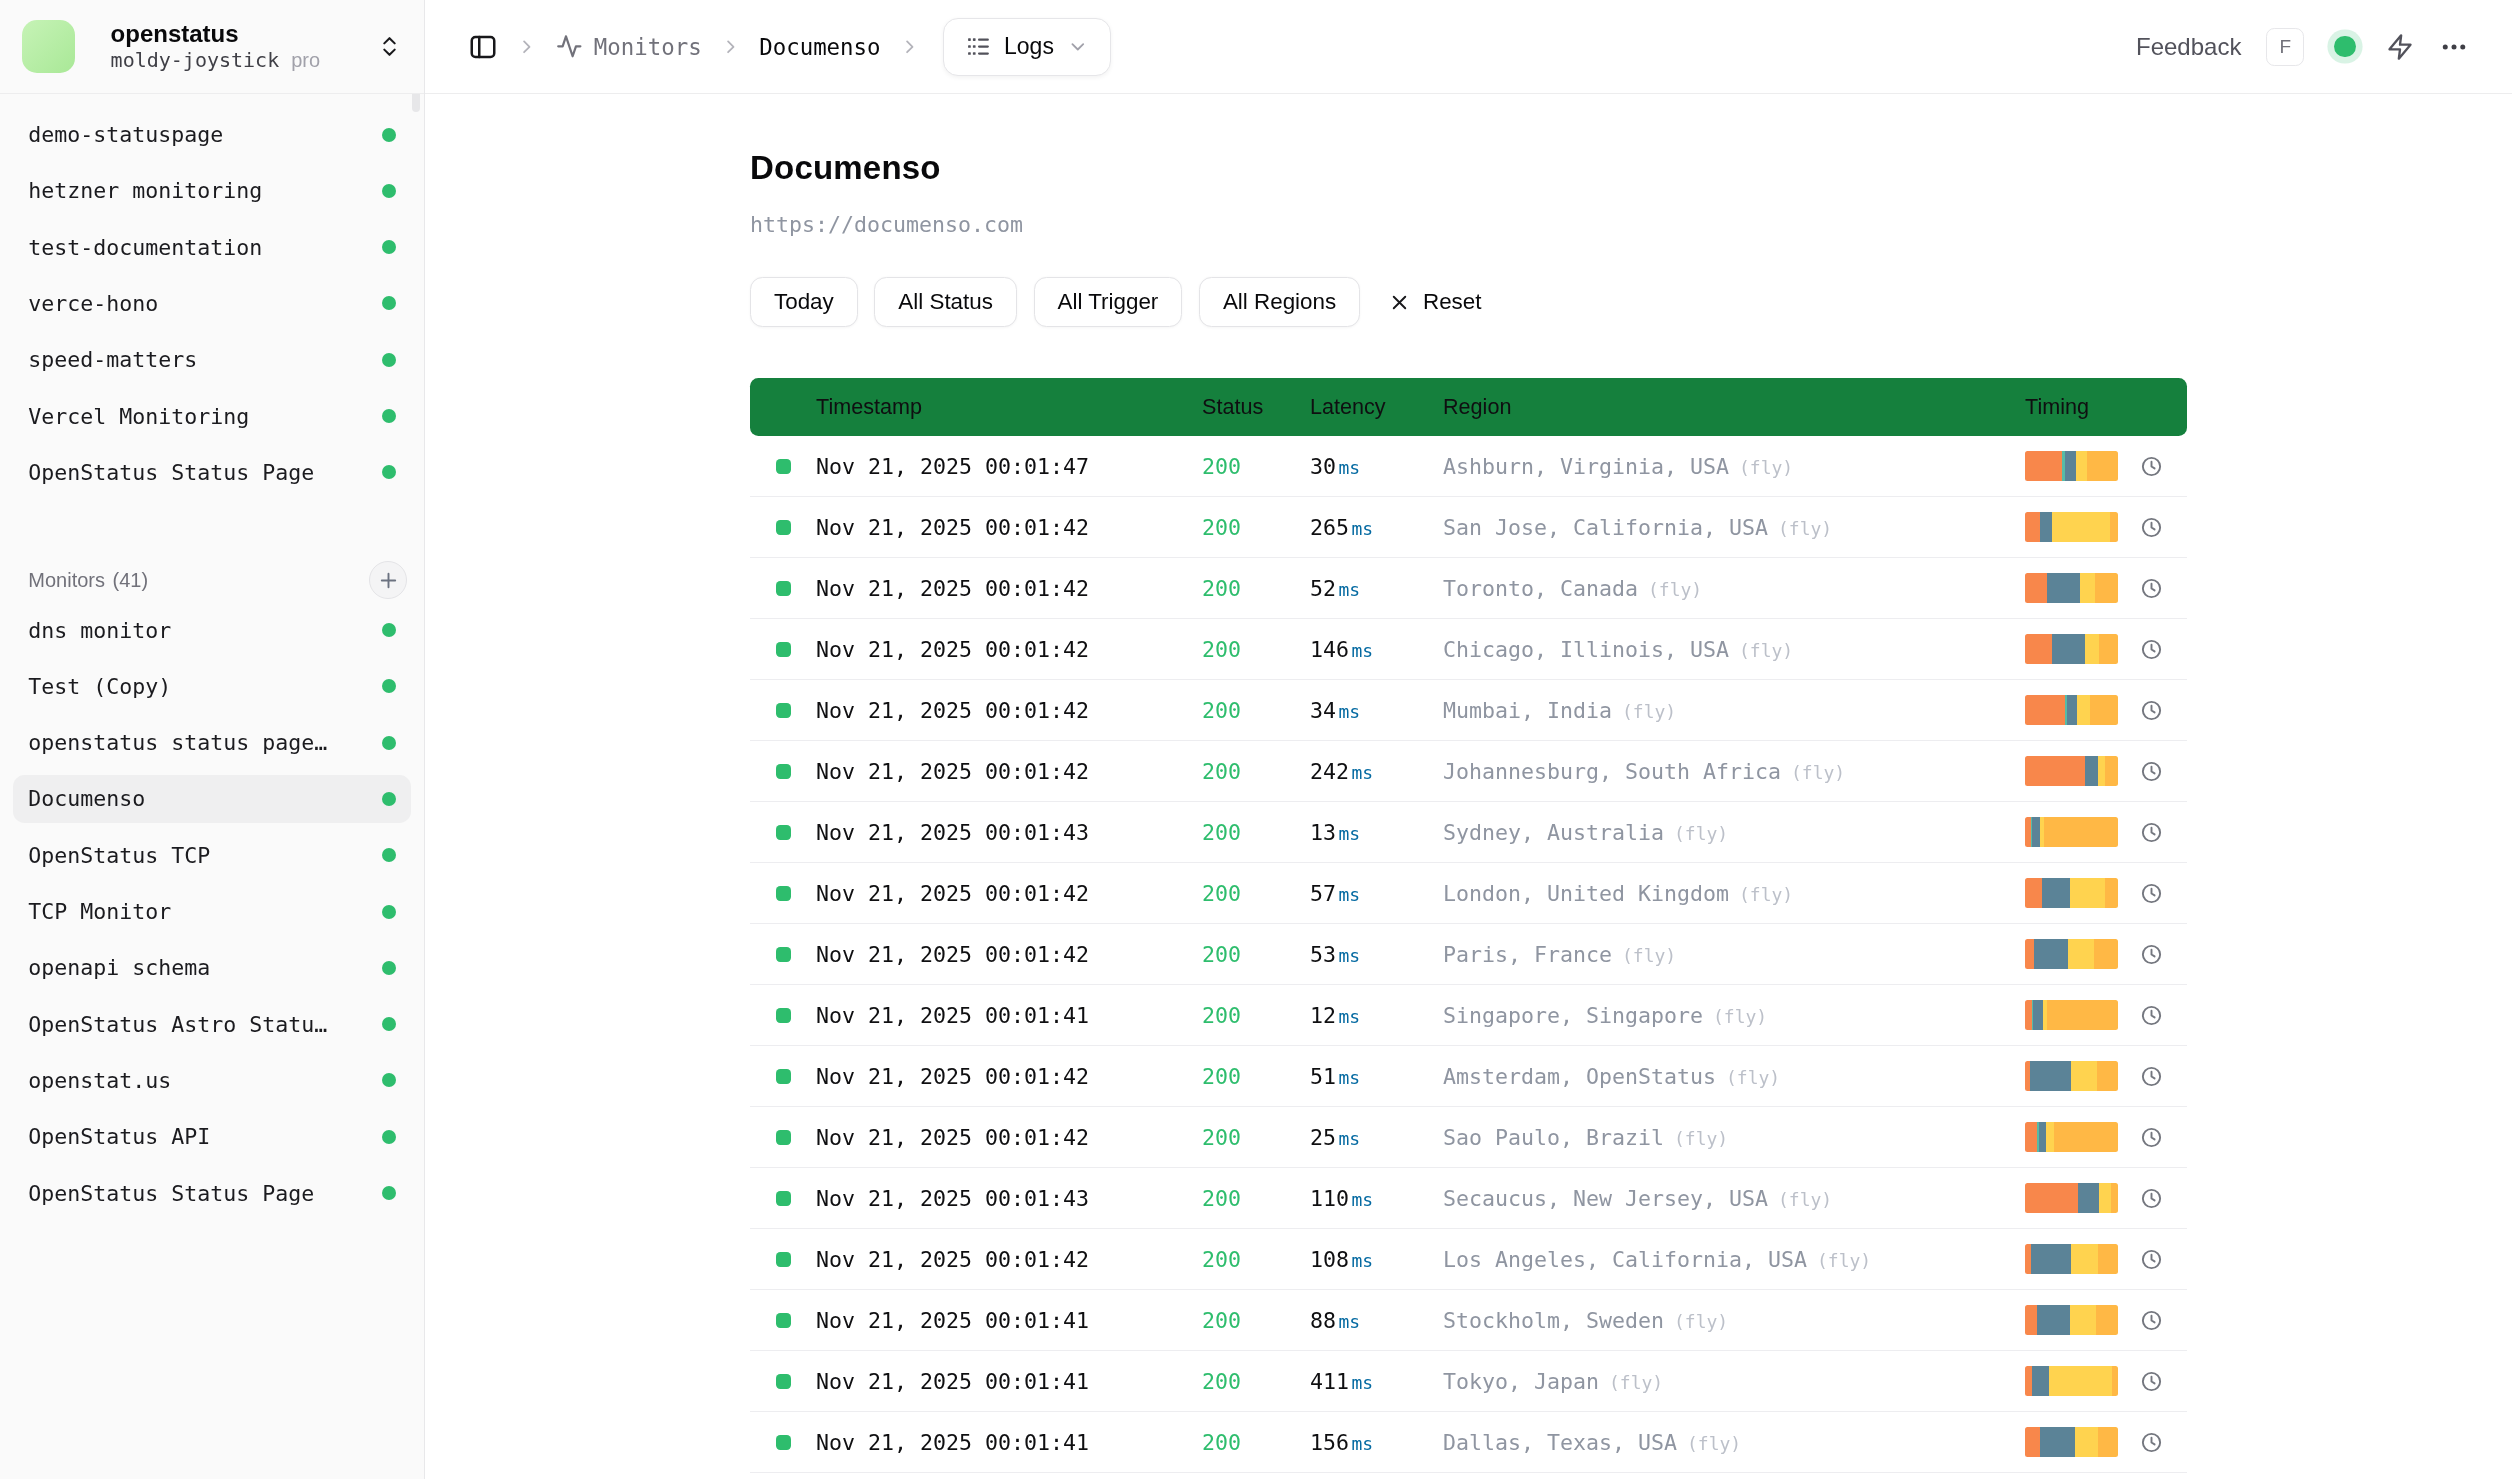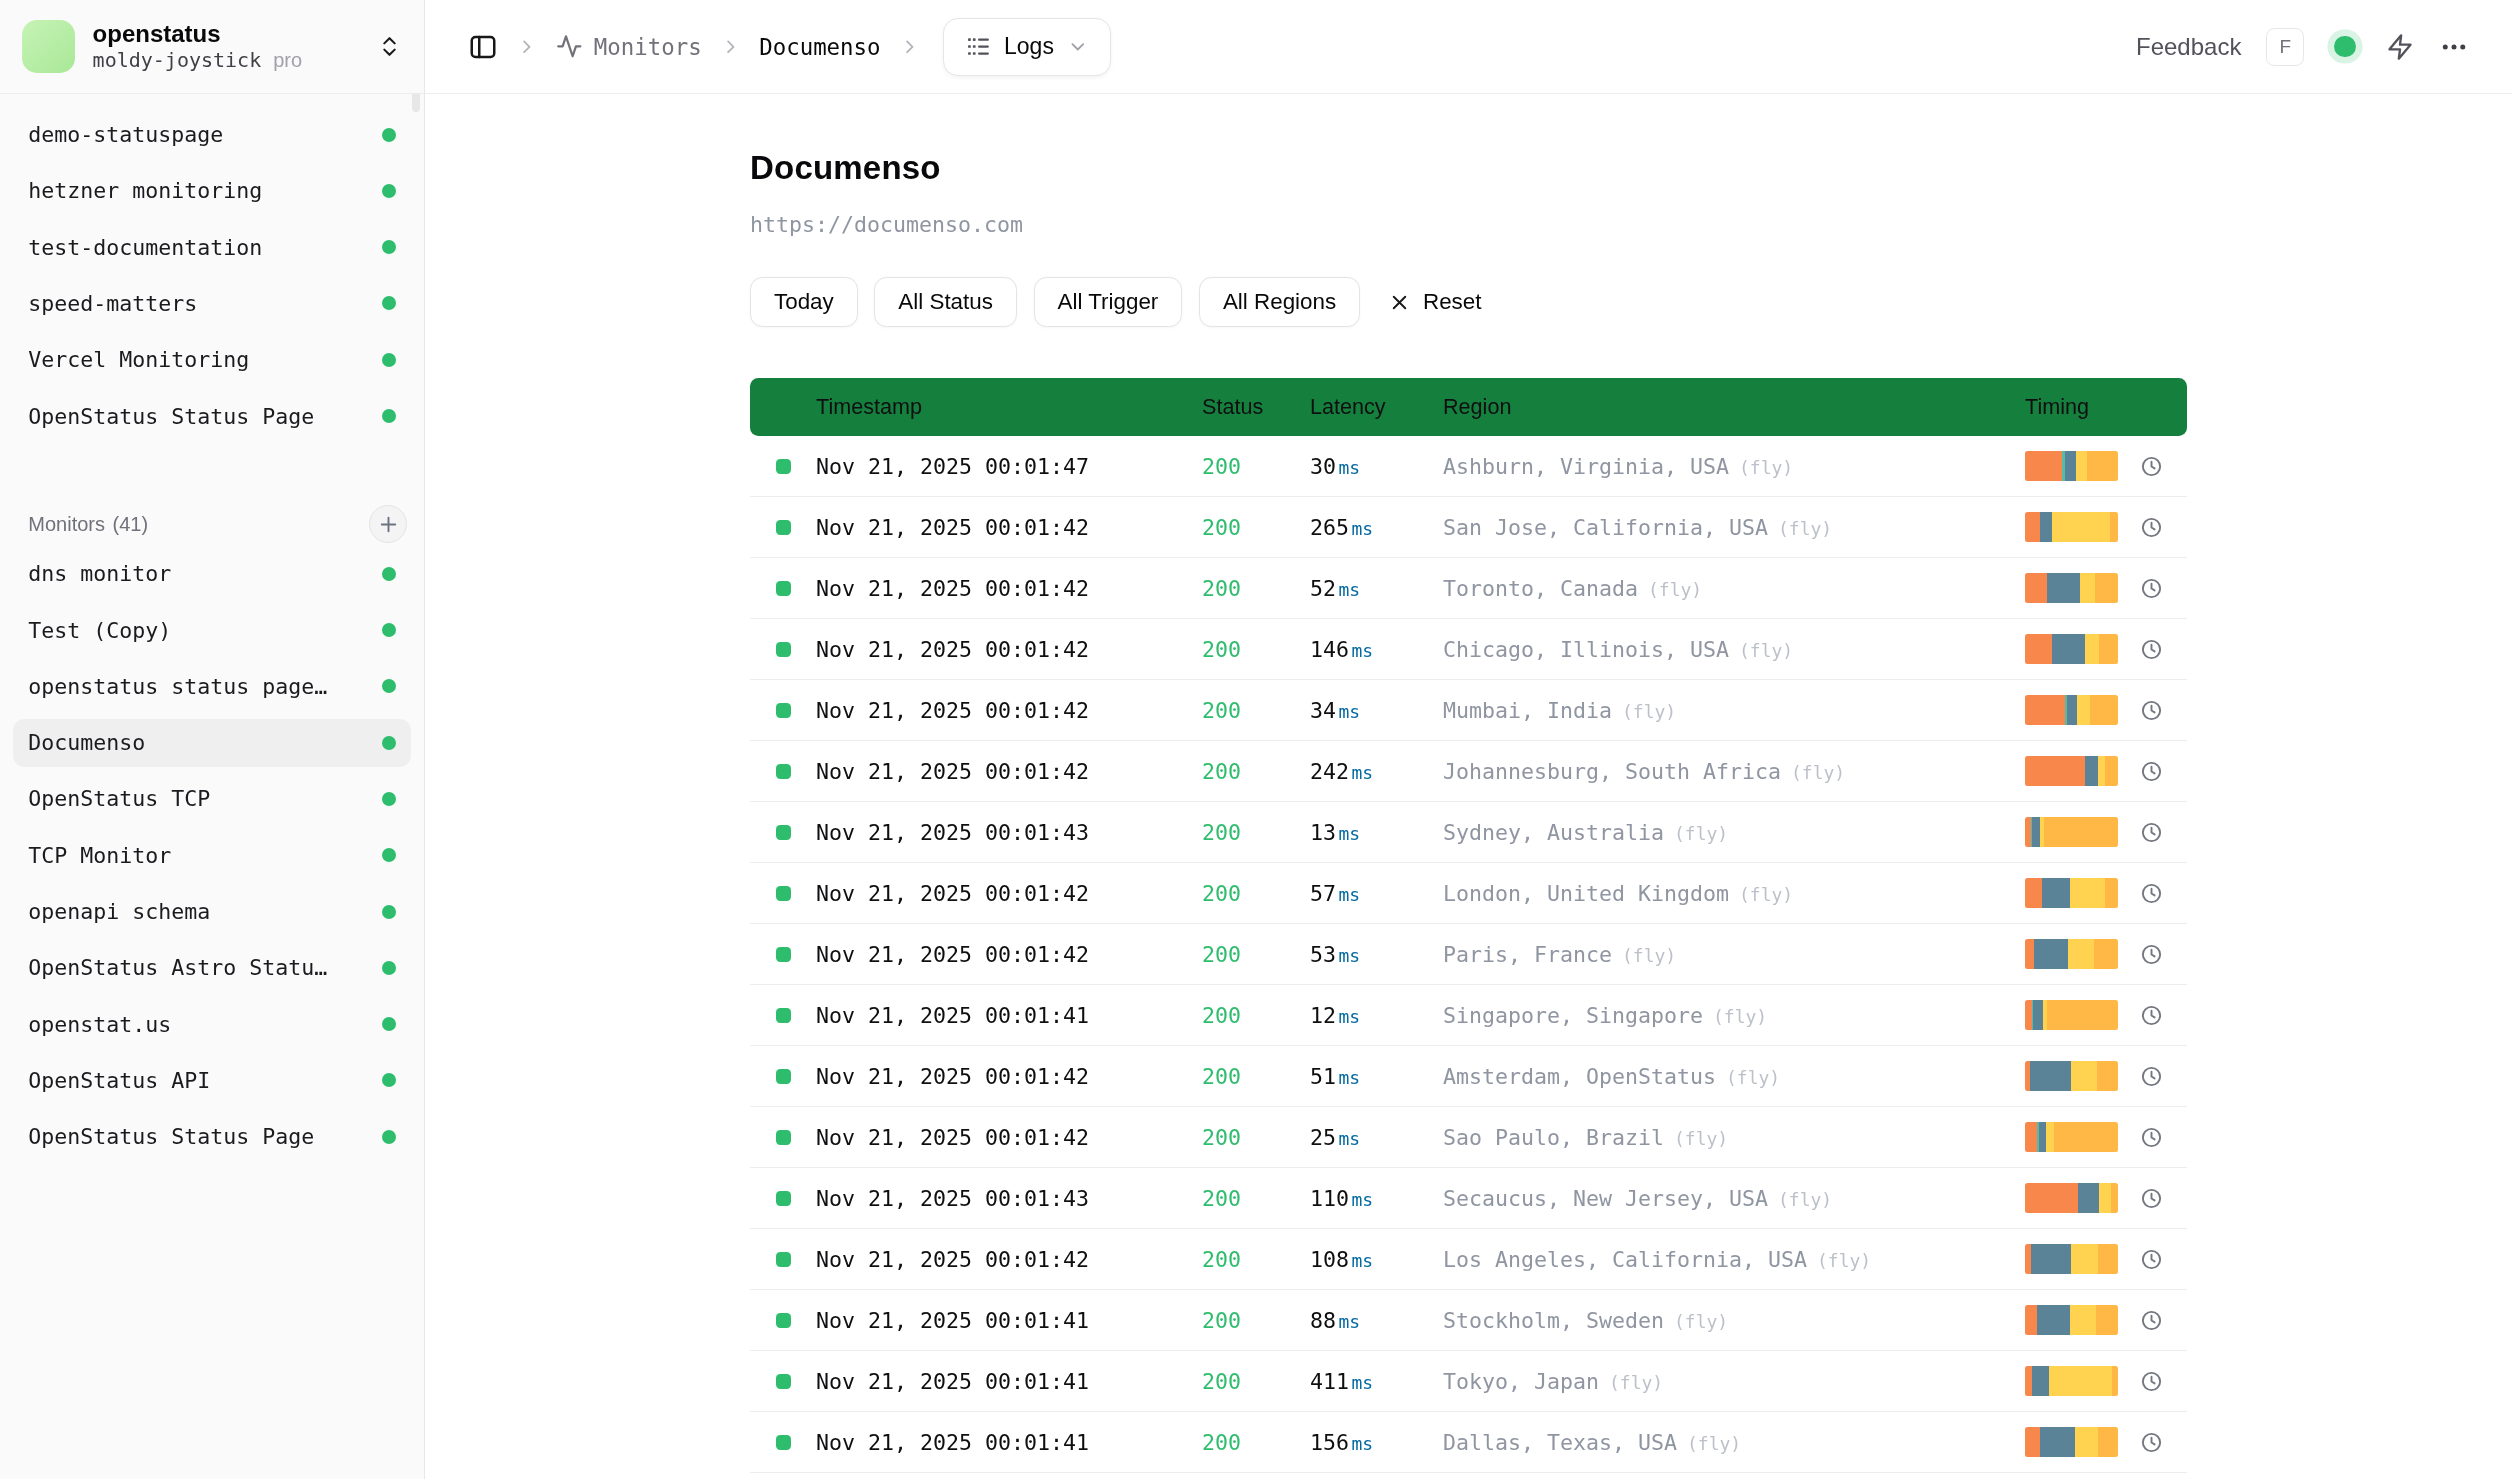--- a/index.html
+++ b/index.html
@@ -4,21 +4,21 @@
 <style>
   * { margin:0; padding:0; box-sizing:border-box; }
   html,body { width:2512px; height:1479px; overflow:hidden; background:#fff;
     font-family:"Liberation Sans", sans-serif; color:#09090b; }
   .mono { font-family:"DejaVu Sans Mono", monospace; }
   body { display:flex; }
 
   
   .sidebar { width:425px; flex:none; background:#fafafa; border-right:0.8px solid #e8e8ea;
     display:flex; flex-direction:column; position:relative; }
-  .org-header { height:94px; flex:none; display:flex; align-items:center; gap:18px;
+  .org-header { height:94px; flex:none; display:flex; align-items:center; gap:36px;
     padding:0 21.6px; border-bottom:0.8px solid #ededee; cursor:pointer; }
   .org-avatar { width:53px; height:53px; border-radius:15px; flex:none;
     background:linear-gradient(135deg,#c6f3b6,#a9e897); }
   .org-text { flex:1; min-width:0; }
   .org-name { font-size:24px; font-weight:700; line-height:28px; }
   .org-sub { font-family:"DejaVu Sans Mono", monospace; font-size:20px; color:#3f3f46; line-height:25px; }
   .org-sub .plan { color:#a1a1aa; font-family:"Liberation Sans", sans-serif; }
   .icon { stroke:currentColor; fill:none; stroke-width:2; stroke-linecap:round; stroke-linejoin:round; }
   .unfold { width:25px; height:25px; color:#18181b; flex:none; }
 
@@ -140,20 +140,24 @@
   </div>
         <div class="side-item">
     <span class="side-label">hetzner monitoring</span>
     <span class="dot" style="background: rgb(46, 189, 109);"></span>
   </div>
         <div class="side-item">
     <span class="side-label">test-documentation</span>
     <span class="dot" style="background: rgb(46, 189, 109);"></span>
   </div>
         <div class="side-item">
+    <span class="side-label">verce-hono</span>
+    <span class="dot" style="background: rgb(46, 189, 109);"></span>
+  </div>
+        <div class="side-item">
     <span class="side-label">speed-matters</span>
     <span class="dot" style="background: rgb(46, 189, 109);"></span>
   </div>
         <div class="side-item">
     <span class="side-label">Vercel Monitoring</span>
     <span class="dot" style="background: rgb(46, 189, 109);"></span>
   </div>
         <div class="side-item">
     <span class="side-label">OpenStatus Status Page</span>
     <span class="dot" style="background: rgb(46, 189, 109);"></span>

